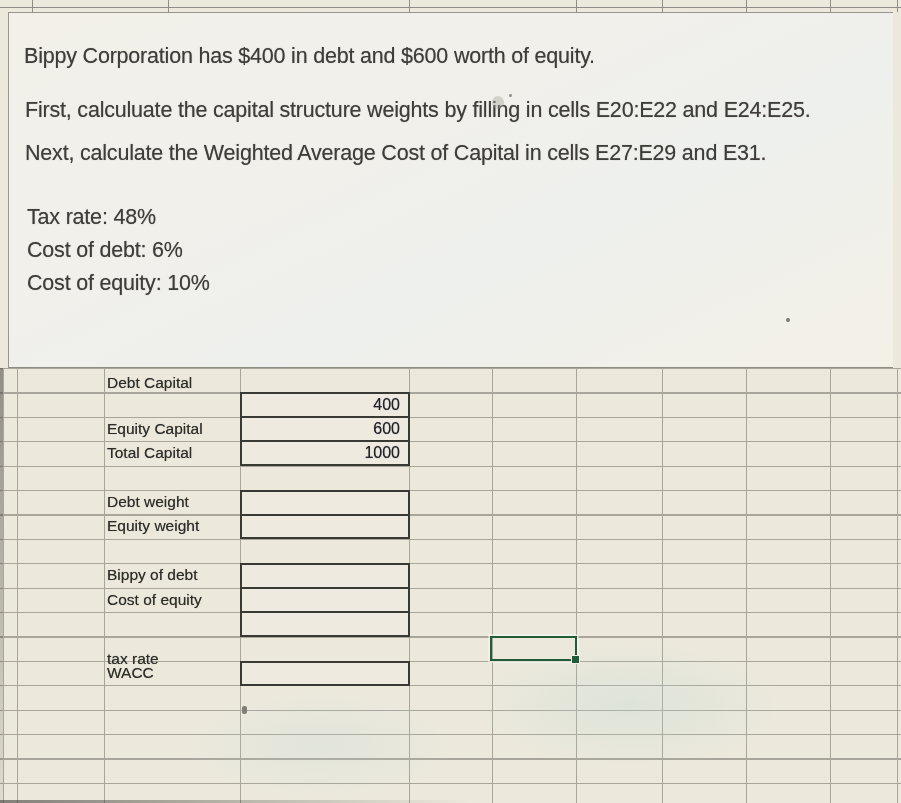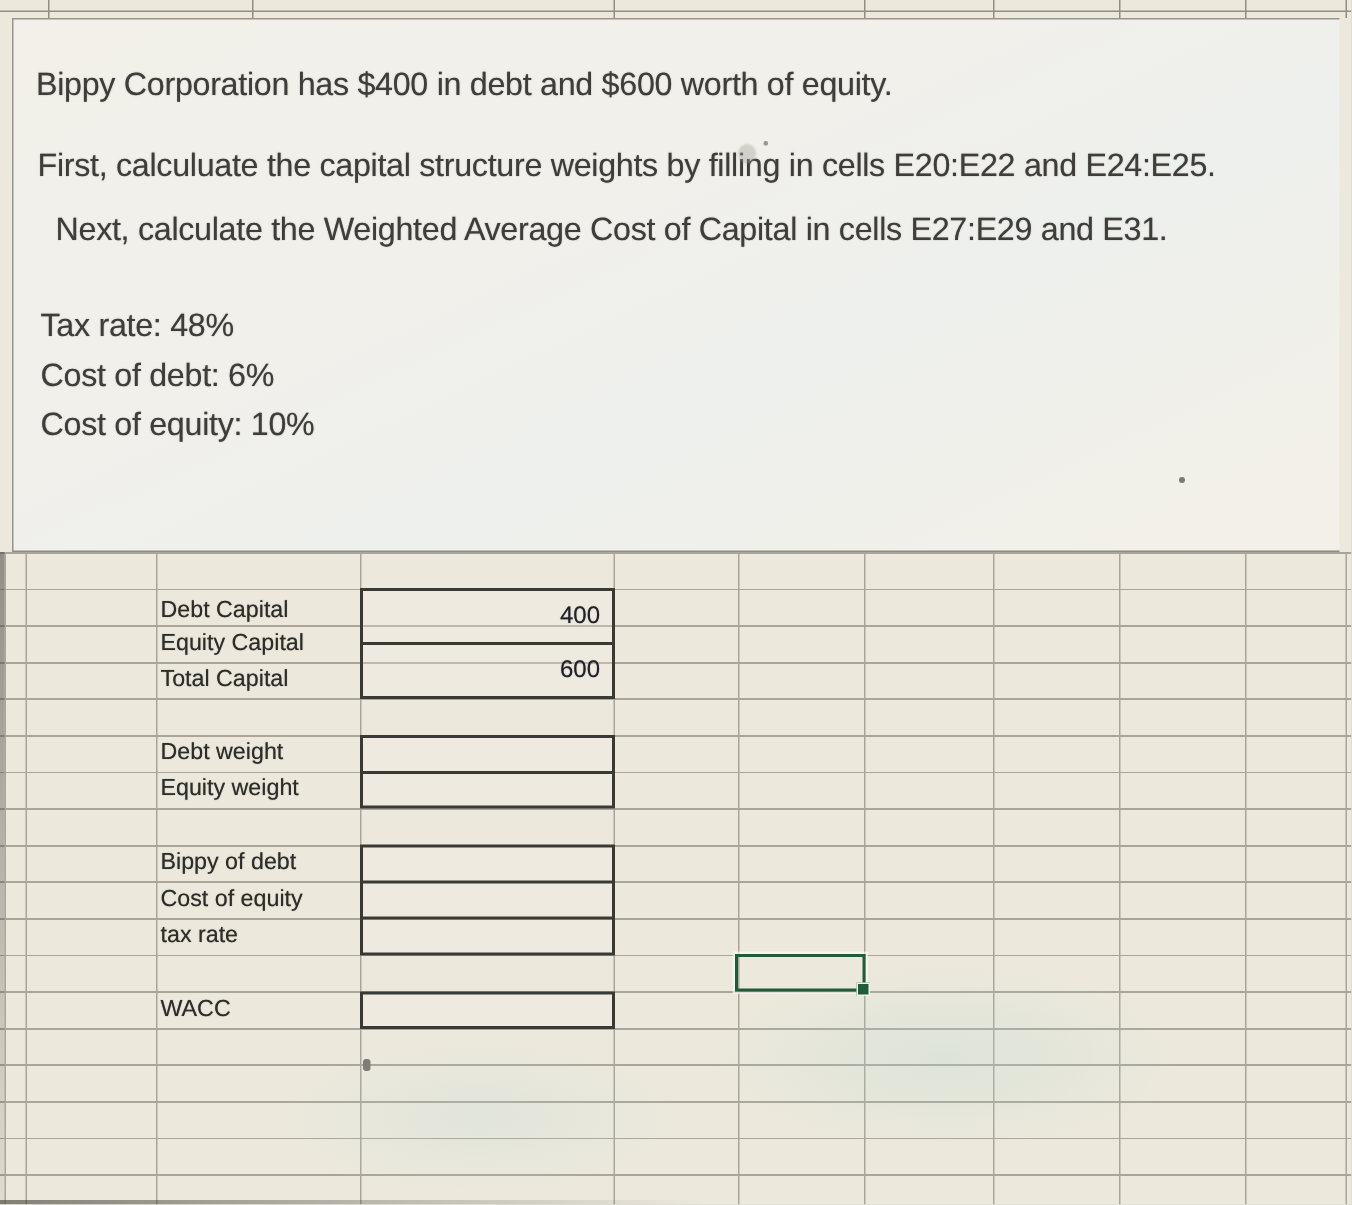--- a/index.html
+++ b/index.html
@@ -35,21 +35,21 @@
     position:absolute;left:8px;top:12px;width:885px;height:356px;box-sizing:border-box;
     border-top:1.5px solid #97968d;border-left:1.5px solid #97968d;border-bottom:1.5px solid #8e8d84;
     background:linear-gradient(155deg,#f2f0e9 0%,#f1f0eb 40%,#eef0ed 62%,#f3f0e7 100%);
   }
   .note-line{
     position:absolute;white-space:nowrap;font-size:21.5px;color:#3e3d3a;
     letter-spacing:-.2px;text-shadow:0 0 .8px rgba(62,61,58,.55);
   }
   .nl1{left:15px;top:31px;}
   .nl2{left:16px;top:85px;}
-  .nl3{left:16px;top:128px;margin-left:12px;}
+  .nl3{left:16px;top:128px;}
   .nl4{left:18px;top:192px;}
   .nl5{left:18px;top:225px;}
   .nl6{left:18px;top:258px;}
   
   .rowlabel{
     position:absolute;left:107px;height:24.4px;line-height:24.4px;white-space:nowrap;
     font-size:15.5px;color:#2c2c28;text-shadow:0 0 .7px rgba(44,44,40,.6);
   }
   
   .vbox{
@@ -113,33 +113,34 @@
     <div class="note-line nl5">Cost of debt: 6%</div>
     <div class="note-line nl6">Cost of equity: 10%</div>
     <div class="speck smudge" style="position:absolute;left:483px;top:83px;"></div>
     <div class="speck dot3" style="position:absolute;"></div>
     <div class="speck dot1" style="position:absolute;left:777px;top:305px;"></div>
   </div>
 
   <div class="tint tint1"></div>
   <div class="tint tint2"></div>
 
-  <div class="rowlabel" style="top:395px">Debt Capital</div>
+  <div class="rowlabel" style="top:371px">Debt Capital</div>
   <div class="rowlabel" style="top:416.8px">Equity Capital</div>
   <div class="rowlabel" style="top:441.2px">Total Capital</div>
   <div class="rowlabel" style="top:490px">Debt weight</div>
   <div class="rowlabel" style="top:514.4px">Equity weight</div>
   <div class="rowlabel" style="top:563.2px">Bippy of debt</div>
   <div class="rowlabel" style="top:587.6px">Cost of equity</div>
-  <div class="rowlabel" style="top:612px">tax rate</div>
+  <div class="rowlabel" style="top:647px">tax rate</div>
   <div class="rowlabel" style="top:660.8px">WACC</div>
 
   <div class="vbox" style="top:392.4px;height:73.6px">
     <div class="cell">400</div>
     <div class="cell">600</div>
+    <div class="cell">1000</div>
   </div>
 
   <div class="vbox" style="top:490px;height:49.2px">
     <div class="cell"></div>
     <div class="cell"></div>
   </div>
 
   <div class="vbox" style="top:563.2px;height:73.6px">
     <div class="cell"></div>
     <div class="cell"></div>

